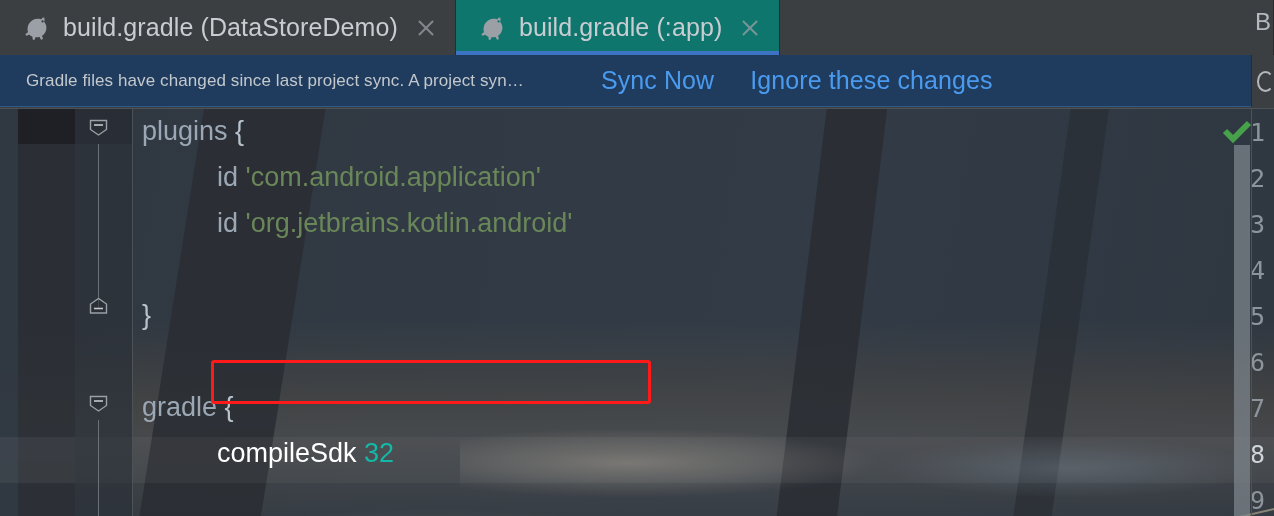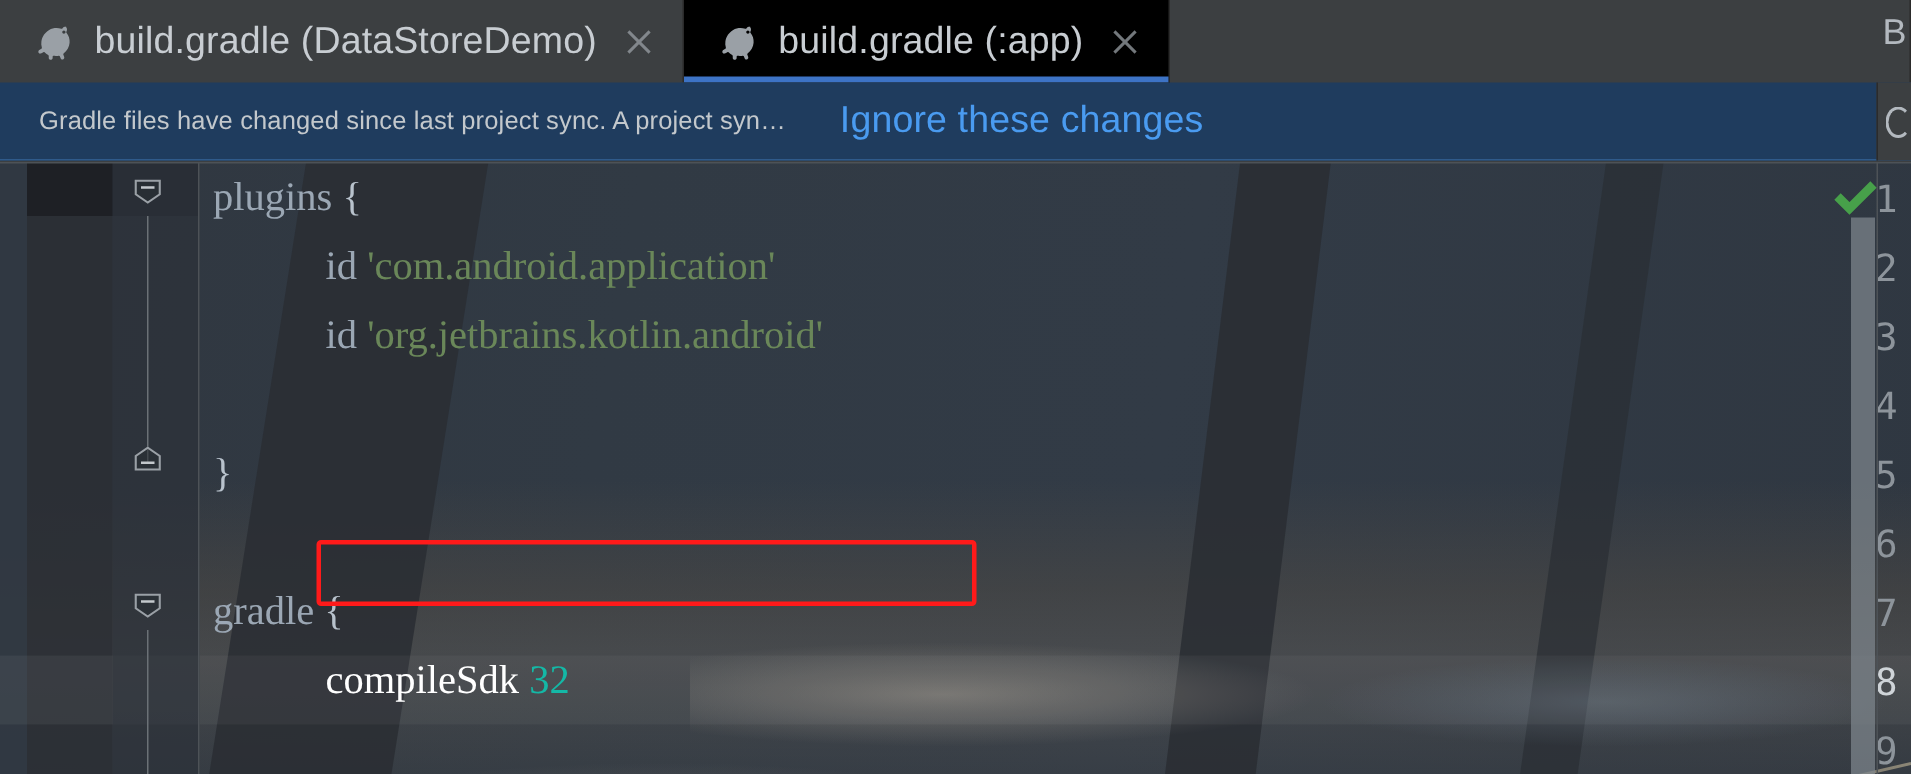--- a/index.html
+++ b/index.html
@@ -28,21 +28,21 @@
     display: flex;
     align-items: center;
     gap: 11px;
     padding: 0 16px 0 22px;
     height: 55px;
     box-sizing: border-box;
     cursor: default;
     border-right: 1px solid #2b2b2b;
   }
   .tab.inactive { background: #3c3f41; }
-  .tab.active   { background: #000000; }
+  .tab.active   { background: #0f766e; }
   .tab.active::after {
     content: "";
     position: absolute;
     left: 0; right: 0; bottom: 0;
     height: 4px;
     background: #3d73c5;
   }
   .tab-label {
     font-size: 25px;
     color: #c8cdd2;
@@ -213,21 +213,21 @@
     font-size: 25px;
     color: #8d949b;
     z-index: 4;
   }
   .ln.current { color: #cfd4d8; }
 
   .code-line {
     position: absolute;
     left: 10px;
     white-space: pre;
-    font-family: Liberation Serif, serif;
+    font-family: Liberation Sans, sans-serif;
     font-size: 27px;
     letter-spacing: 0px;
     color: #b8c2cc;
     z-index: 4;
   }
   .tok-kw   { color: #9ba7b4; }
   .tok-str  { color: #6a8759; }
   .tok-num  { color: #14b8a6; }
   .tok-id   { color: #ffffff; }
   .tok-brace{ color: #b8c2cc; }
@@ -340,20 +340,21 @@
     </div>
 
     <div id="tabbar-right">
       <div id="toolwin-right-label">B</div>
     </div>
   </div>
 
   <div id="notif">
     <div id="notif-inner">
       <span id="notif-text">Gradle files have changed since last project sync. A project syn…</span>
+      <span class="notif-link" id="notif-link-sync">Sync Now</span>
       <span class="notif-link" id="notif-link-ignore">Ignore these changes</span>
     </div>
   </div>
   <div id="notif-right">
     <div id="notif-right-icon"></div>
   </div>
 
   <div id="editor">
 
     <div id="editor-bg">

